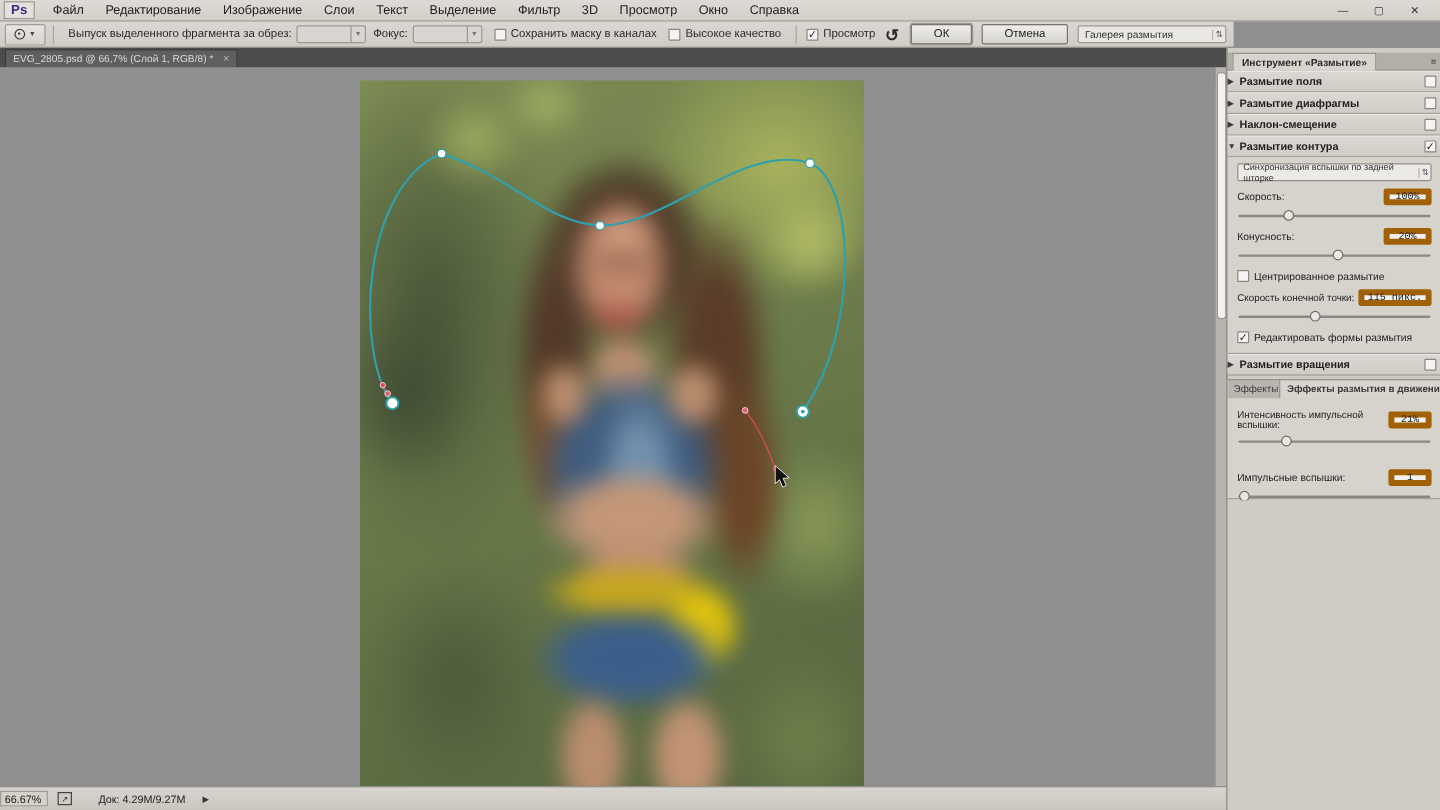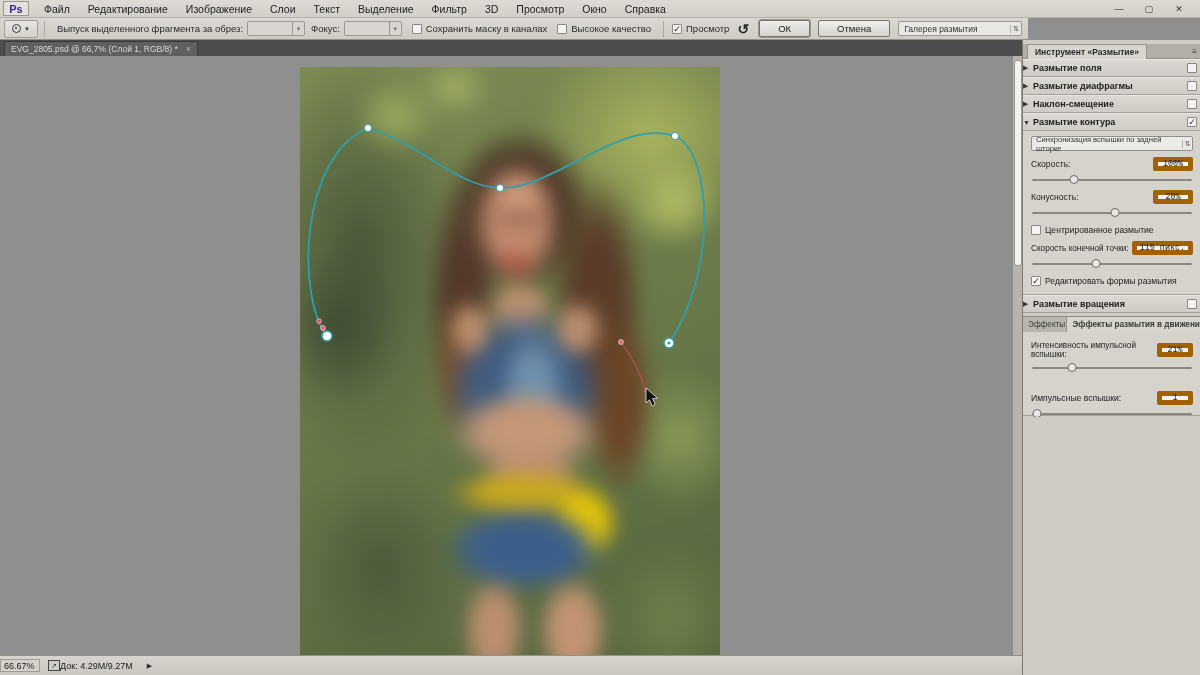--- a/index.html
+++ b/index.html
@@ -70,21 +70,21 @@
   
   .vscroll { position:absolute; left:1012px; top:56px; width:10px; height:599px; background:#b7b4af; border-left:1px solid #8d8a85; }
   .vscroll .thumb { position:absolute; left:1px; top:4px; width:8px; height:206px; background:#f2f1ef; border:1px solid #9a978f; border-radius:3px; }
   .statusbar { position:absolute; left:0; top:655px; width:1200px; height:20px;
     background:linear-gradient(#d8d5d0,#c9c6c0); border-top:1px solid #94918b;
     display:flex; align-items:center; font-size:9px; color:#222; }
   .zoom-field { margin-left:0; width:40px; height:13px; border:1px solid #a09d97; background:#d4d1cb;
     display:flex; align-items:center; padding-left:3px; }
   .wf-icon { margin-left:8px; width:12px; height:11px; border:1px solid #444; display:flex;
     align-items:center; justify-content:center; font-size:7px; color:#333; background:#cfccc6; }
-  .doc-size { }
+  .doc-size { margin-left:22px; }
   .status-arrow { margin-left:14px; font-size:7px; color:#333; }
   .hscroll { position:absolute; left:170px; top:659px; width:832px; height:12px;
     background:#c6c3bd; border:1px solid #9a978f; border-radius:2px; }
   .hscroll .thumb { position:absolute; left:238px; top:1px; width:362px; height:8px;
     background:#aeaba5; border:1px solid #8d8a85; border-radius:2px; }
   .hscroll .end-arrow { position:absolute; right:2px; top:1px; font-size:7px; color:#555; }
   .scroll-corner { position:absolute; left:1012px; top:655px; width:10px; height:20px; background:#c2bfb9; }
 
   
   .panel { position:absolute; left:1022px; top:40px; width:178px; height:635px;

